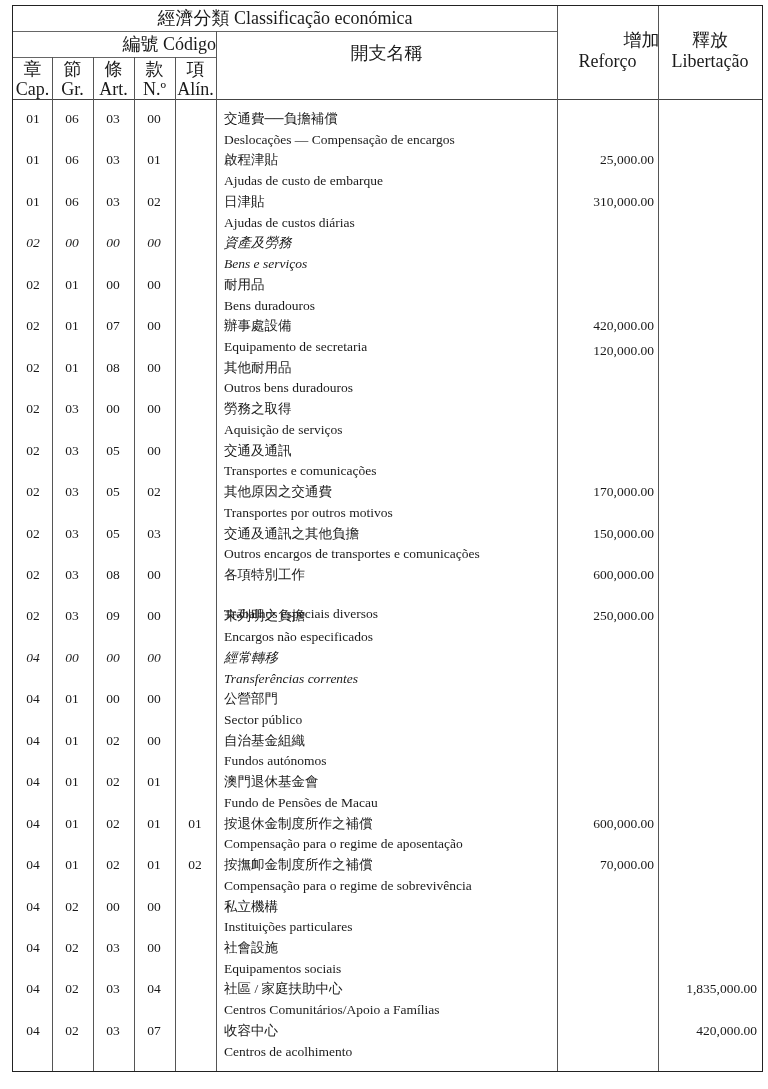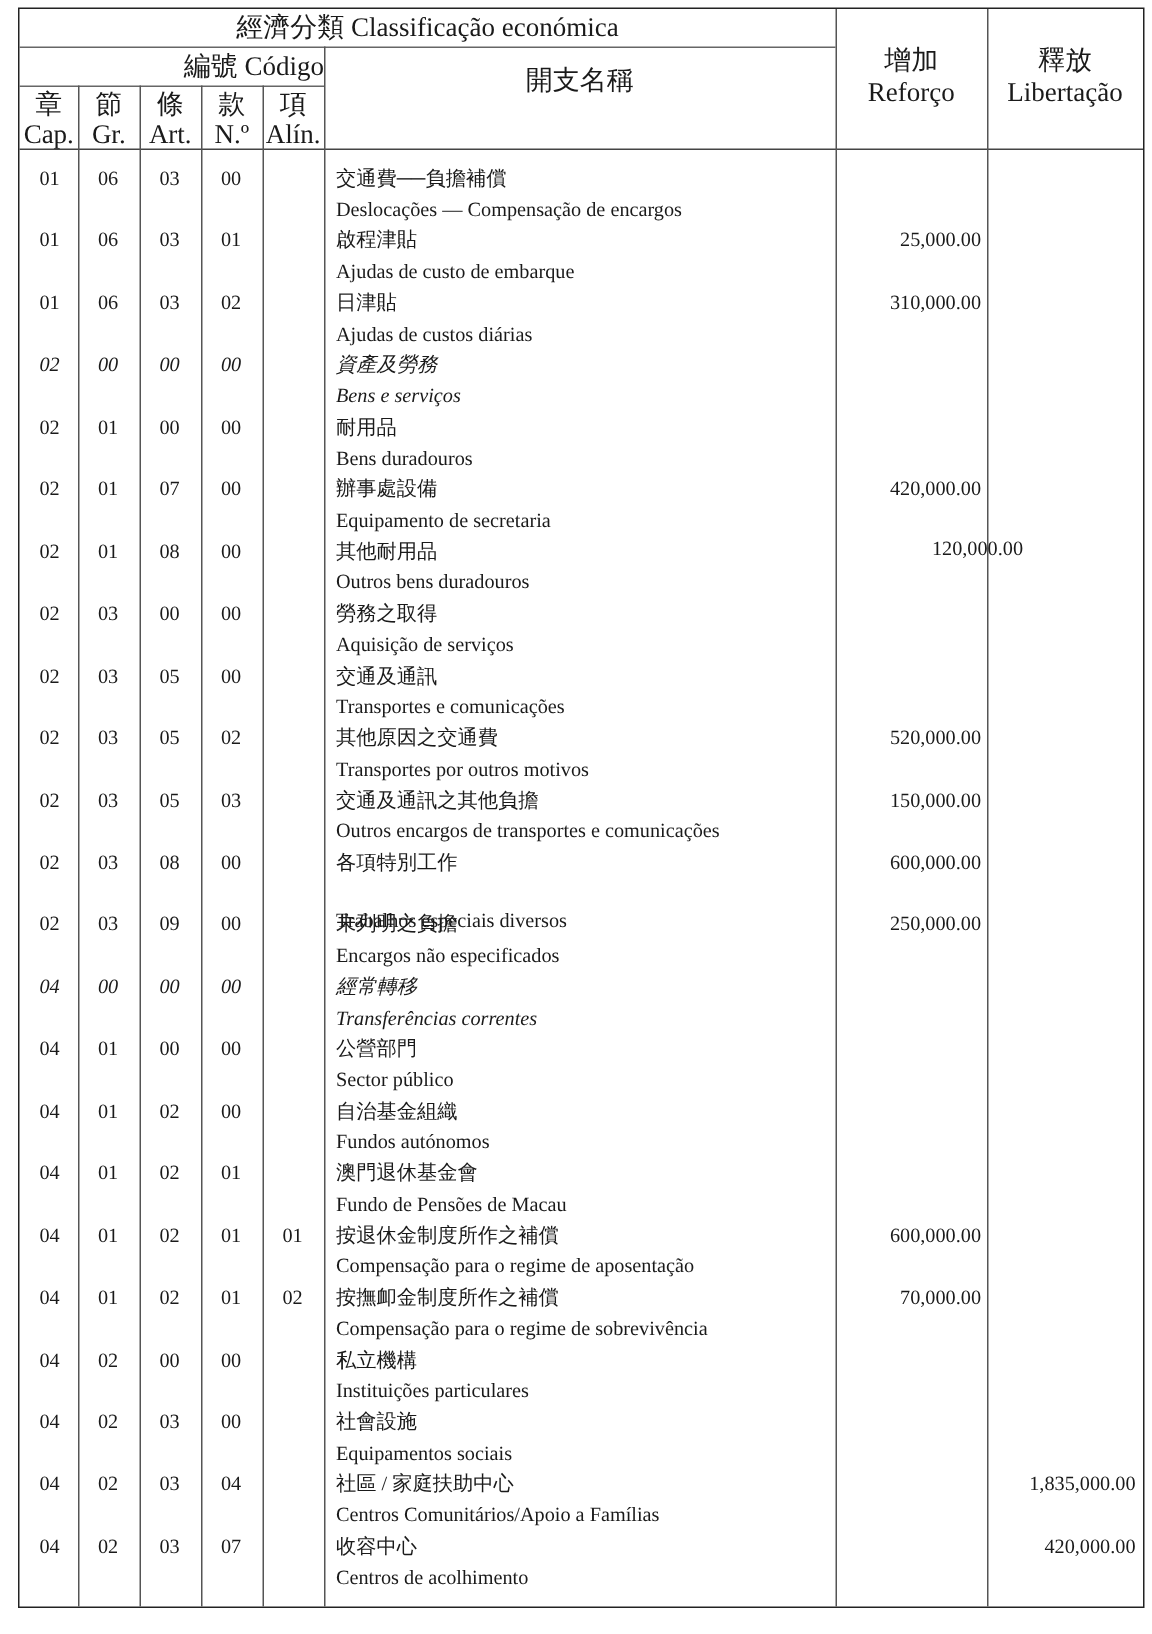--- a/index.html
+++ b/index.html
@@ -42,21 +42,21 @@
   <div class="hdr" style="left:39px;top:73px;width:41px;">Gr.</div>
   <div class="hdr" style="left:80px;top:53px;width:41px;">條</div>
   <div class="hdr" style="left:80px;top:73px;width:41px;">Art.</div>
   <div class="hdr" style="left:121px;top:53px;width:41px;">款</div>
   <div class="hdr" style="left:121px;top:73px;width:41px;">N.º</div>
   <div class="hdr" style="left:162px;top:53px;width:41px;">項</div>
   <div class="hdr" style="left:162px;top:73px;width:41px;">Alín.</div>
 
   <div class="hdr" style="left:203px;top:37px;width:341px;">開支名稱</div>
 
-  <div class="hdr" style="left:544px;top:24px;width:101px;">增加</div>
+  <div class="hdr" style="left:544px;top:24px;width:101px;padding-left:34px;">增加</div>
   <div class="hdr" style="left:544px;top:45px;width:101px;">Reforço</div>
   <div class="hdr" style="left:645px;top:24px;width:104px;">釋放</div>
   <div class="hdr" style="left:645px;top:45px;width:104px;">Libertação</div>
 
   <div id="rows">
       <div>
         <div class="cell code" style="left: 0px; top: 103px;">01</div>
         <div class="cell code" style="left: 39px; top: 103px;">06</div>
         <div class="cell code" style="left: 80px; top: 103px;">03</div>
         <div class="cell code" style="left: 121px; top: 103px;">00</div>
@@ -122,21 +122,21 @@
         <div class="cell amt" style="left: 647px; width: 97px; top: 310.25px;"></div>
       </div>
       <div>
         <div class="cell code" style="left: 0px; top: 351.7px;">02</div>
         <div class="cell code" style="left: 39px; top: 351.7px;">01</div>
         <div class="cell code" style="left: 80px; top: 351.7px;">08</div>
         <div class="cell code" style="left: 121px; top: 351.7px;">00</div>
         <div class="cell code" style="left: 162px; top: 351.7px;"></div>
         <div class="cell desc" style="top: 351.7px;">其他耐用品</div>
         <div class="cell desc" style="top: 372.4px;">Outros bens duradouros</div>
-        <div class="cell amt" style="left: 546px; width: 95px; top: 350px; padding-left: 28px;">120,000.00</div>
+        <div class="cell amt" style="left: 546px; width: 95px; top: 335px;">120,000.00</div>
         <div class="cell amt" style="left: 647px; width: 97px; top: 351.7px;"></div>
       </div>
       <div>
         <div class="cell code" style="left: 0px; top: 393.15px;">02</div>
         <div class="cell code" style="left: 39px; top: 393.15px;">03</div>
         <div class="cell code" style="left: 80px; top: 393.15px;">00</div>
         <div class="cell code" style="left: 121px; top: 393.15px;">00</div>
         <div class="cell code" style="left: 162px; top: 393.15px;"></div>
         <div class="cell desc" style="top: 393.15px;">勞務之取得</div>
         <div class="cell desc" style="top: 413.85px;">Aquisição de serviços</div>
@@ -155,21 +155,21 @@
         <div class="cell amt" style="left: 647px; width: 97px; top: 434.6px;"></div>
       </div>
       <div>
         <div class="cell code" style="left: 0px; top: 476.05px;">02</div>
         <div class="cell code" style="left: 39px; top: 476.05px;">03</div>
         <div class="cell code" style="left: 80px; top: 476.05px;">05</div>
         <div class="cell code" style="left: 121px; top: 476.05px;">02</div>
         <div class="cell code" style="left: 162px; top: 476.05px;"></div>
         <div class="cell desc" style="top: 476.05px;">其他原因之交通費</div>
         <div class="cell desc" style="top: 496.75px;">Transportes por outros motivos</div>
-        <div class="cell amt" style="left: 546px; width: 95px; top: 476.05px;">520,000.00</div>
+        <div class="cell amt" style="left: 546px; width: 95px; top: 476.05px;">170,000.00</div>
         <div class="cell amt" style="left: 647px; width: 97px; top: 476.05px;"></div>
       </div>
       <div>
         <div class="cell code" style="left: 0px; top: 517.5px;">02</div>
         <div class="cell code" style="left: 39px; top: 517.5px;">03</div>
         <div class="cell code" style="left: 80px; top: 517.5px;">05</div>
         <div class="cell code" style="left: 121px; top: 517.5px;">03</div>
         <div class="cell code" style="left: 162px; top: 517.5px;"></div>
         <div class="cell desc" style="top: 517.5px;">交通及通訊之其他負擔</div>
         <div class="cell desc" style="top: 538.2px;">Outros encargos de transportes e comunicações</div>

